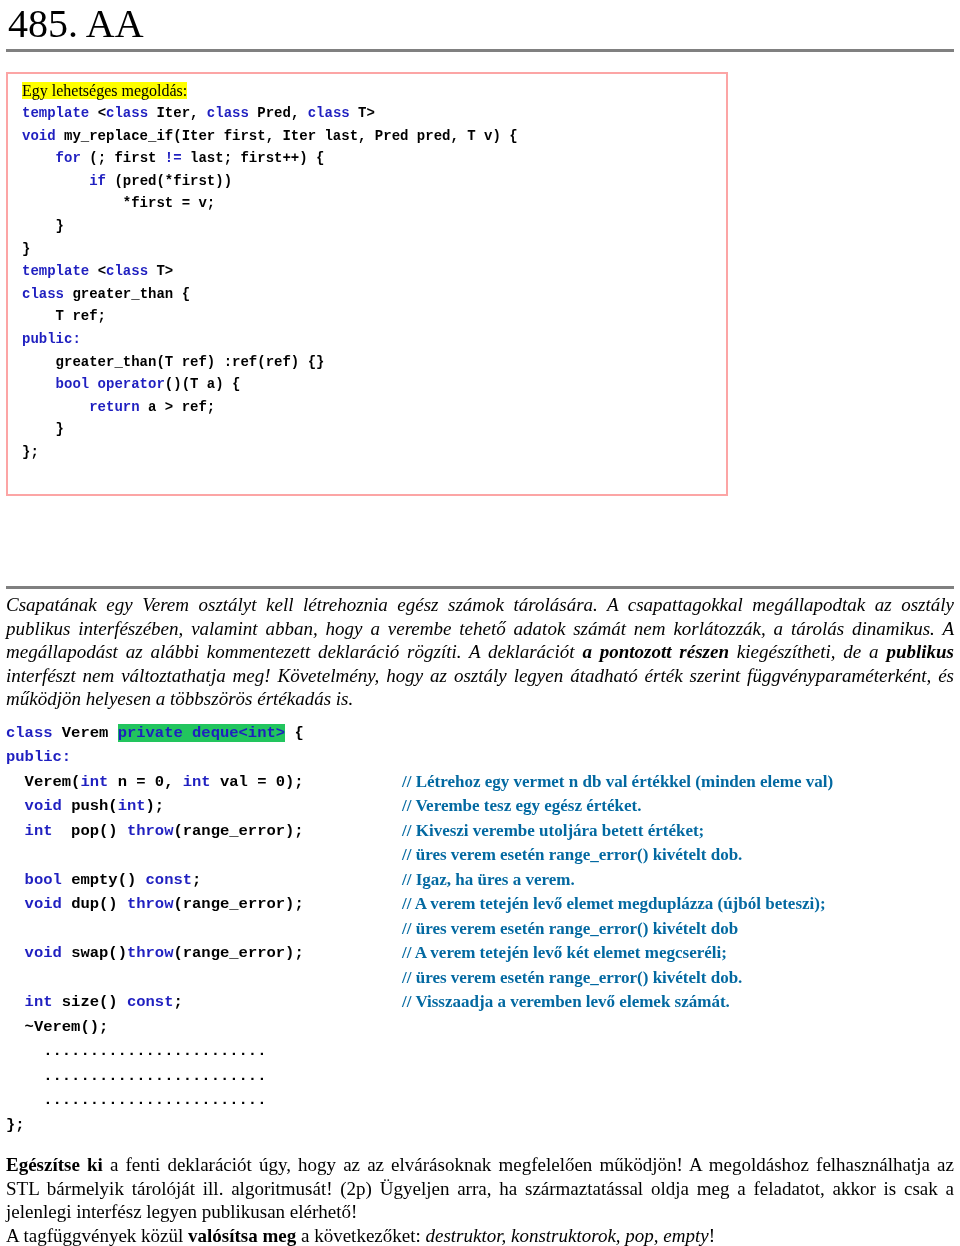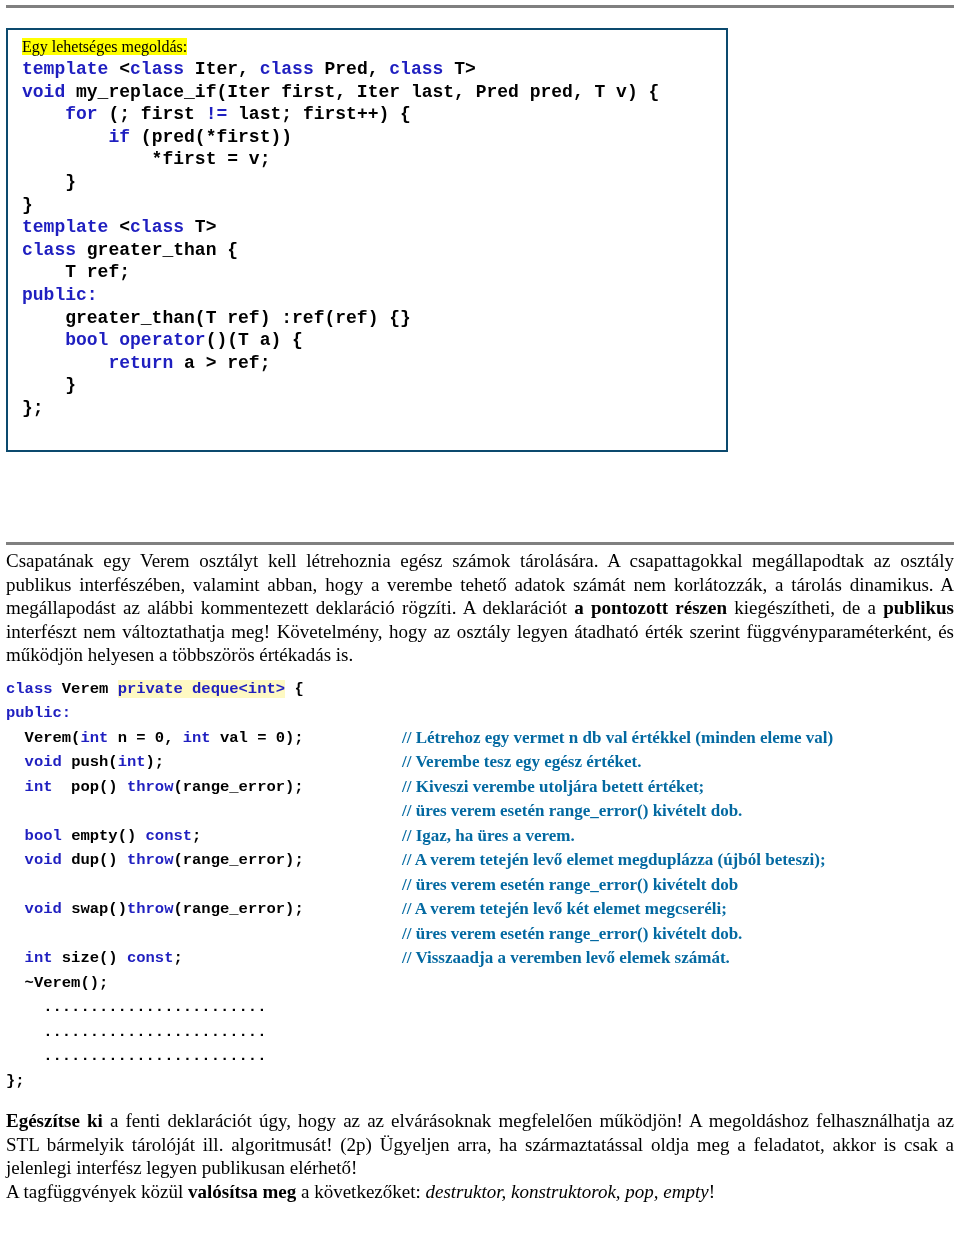--- a/index.html
+++ b/index.html
@@ -29,30 +29,30 @@
   .header-rule {
     height: 3px;
     background: #808080;
     margin: 3px 0 0 0;
     width: 100%;
   }
 
   
   .codebox {
     margin-top: 20px;
-    border: 2px solid #0c4a6e;
+    border: 2px solid #fca5a5;
     height: 424px;
     padding: 6px 8px 0 14px;
     background: #fff;
     width: 722px;
     overflow: hidden;
   }
   .code {
     font-family: "Liberation Mono", "DejaVu Sans Mono", monospace;
-    font-size: 18px;
+    font-size: 14px;
     font-weight: bold;
     line-height: 22.6px;
     white-space: pre;
     color: #000000;
   }
   .kw { color: #1f1fc0; }
   .hl-serif {
     background: #ffff00;
     font-family: "Liberation Serif", serif;
     font-weight: normal;
@@ -78,20 +78,21 @@
     display: flex;
     justify-content: space-between;
     font-size: 19px;
     line-height: 24px;
   }
   .para {
     font-size: 19px;
     line-height: 23.5px;
     text-align: justify;
     margin-top: 1px;
+    font-style: italic;
   }
   .para b { font-weight: bold; }
 
   
   .decl {
     margin-top: 10px;
     font-family: "Liberation Mono", "DejaVu Sans Mono", monospace;
     font-size: 15.5px;
     font-weight: bold;
     line-height: 24.5px;
@@ -100,41 +101,42 @@
   .decl-row { display: flex; }
   .decl-left { width: 396px; flex: 0 0 396px; white-space: pre; }
   .decl-cmt {
     font-family: "Liberation Serif", serif;
     font-weight: bold;
     font-size: 17px;
     color: #0369a1;
     white-space: pre;
   }
   .hl-code {
-    background: #fef9c3;
+    background: #22c55e;
     margin-top: 21px;
   }
   .footer-para {
     font-size: 19px;
     line-height: 23.5px;
     text-align: justify;
     margin-top: 16px;
   }
   .footer-last {
     font-size: 19px;
     line-height: 23.5px;
     margin-top: 0px;
   }
 </style>
 </head>
 <body>
 
 <div class="page">
 
   <div class="header">
+    <div class="header-left">485. AA</div>
   </div>
   <div class="header-rule"></div>
 
   <div class="codebox">
     <div class="lead-serif"><span class="hl-serif">Egy lehetséges megoldás:</span></div>
     <div class="code" id="solution-code"><div><span class="kw">template </span><span>&lt;</span><span class="kw">class</span><span> Iter, </span><span class="kw">class</span><span> Pred, </span><span class="kw">class</span><span> T&gt;</span></div><div><span class="kw">void</span><span> my_replace_if(Iter first, Iter last, Pred pred, T v) {</span></div><div><span>    </span><span class="kw">for</span><span> (; first </span><span class="kw">!=</span><span> last; first++) {</span></div><div><span>        </span><span class="kw">if</span><span> (pred(*first))</span></div><div><span>            *first = v;</span></div><div><span>    }</span></div><div><span>}</span></div><div><span class="kw">template </span><span>&lt;</span><span class="kw">class</span><span> T&gt;</span></div><div><span class="kw">class</span><span> greater_than {</span></div><div><span>    T ref;</span></div><div><span class="kw">public:</span></div><div><span>    greater_than(T ref) :ref(ref) {}</span></div><div><span>    </span><span class="kw">bool operator</span><span>()(T a) {</span></div><div><span>        </span><span class="kw">return</span><span> a &gt; ref;</span></div><div><span>    }</span></div><div><span>};</span></div></div>
   </div>
 
   <div class="section-rule"></div>
 

